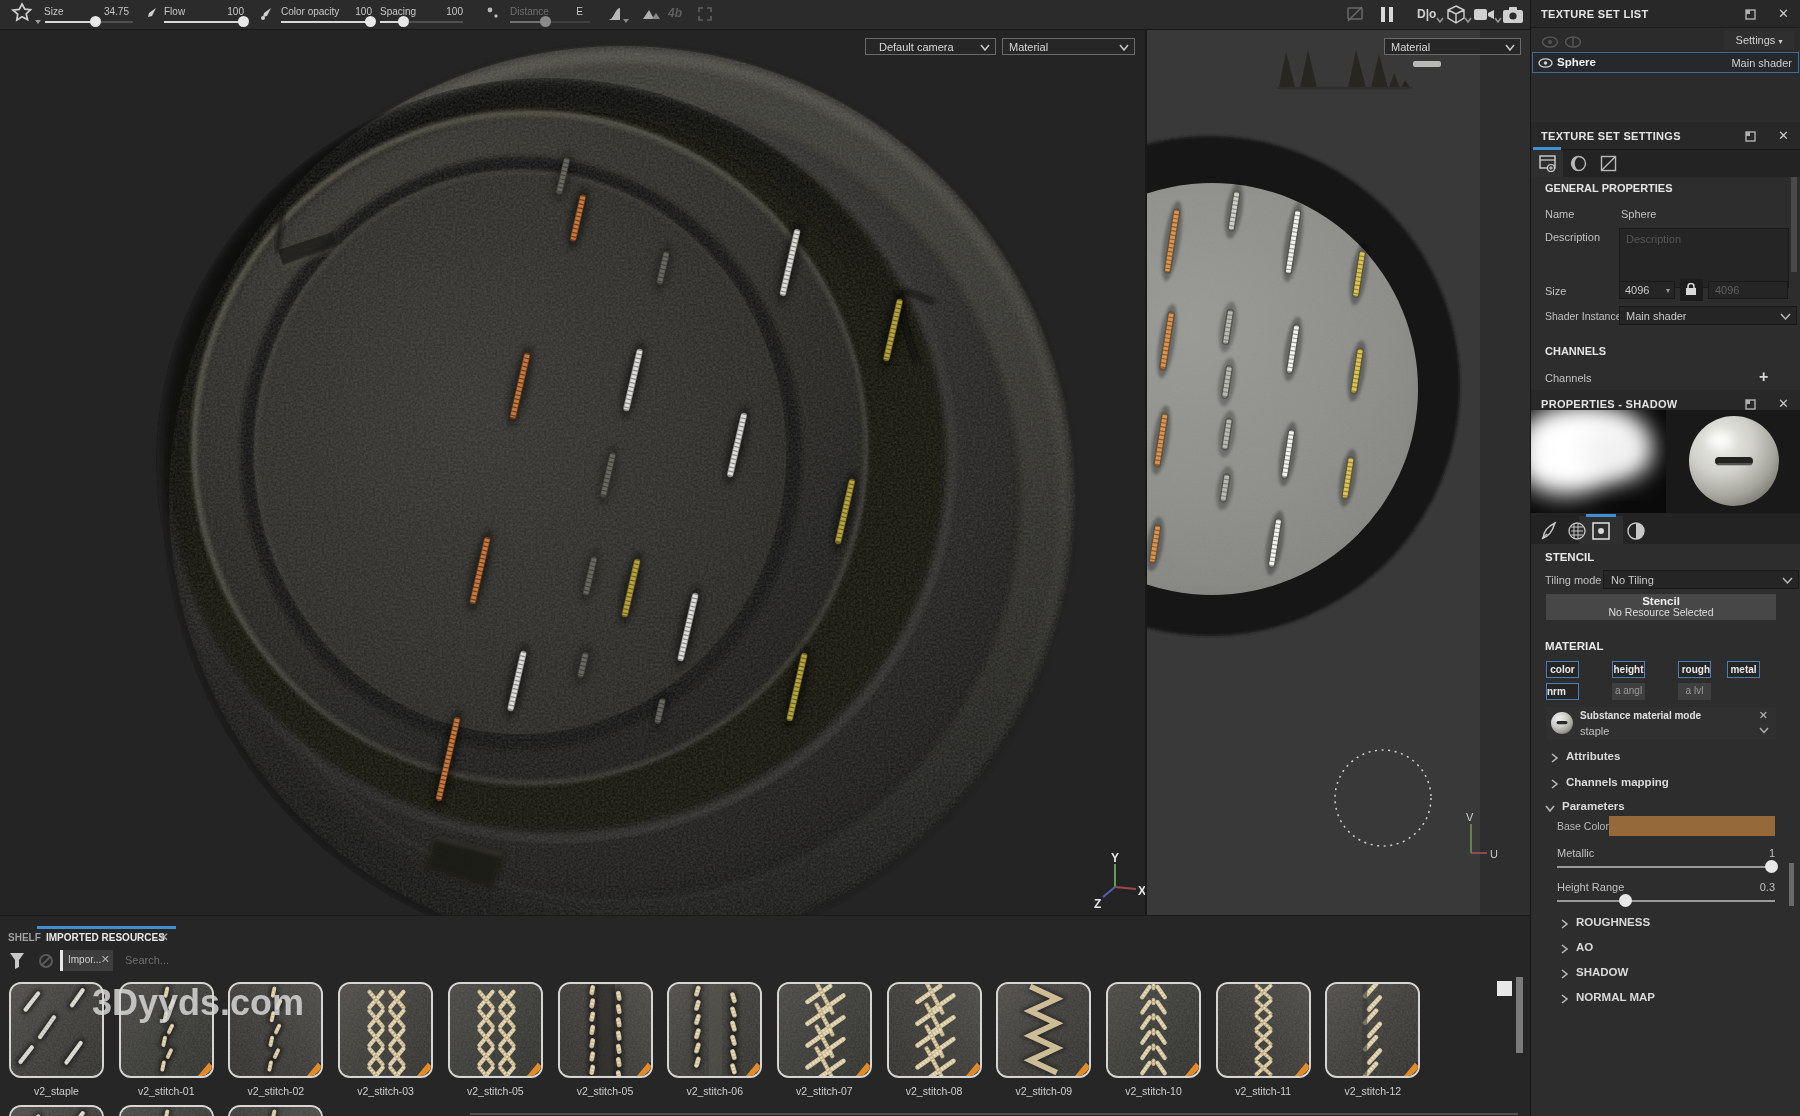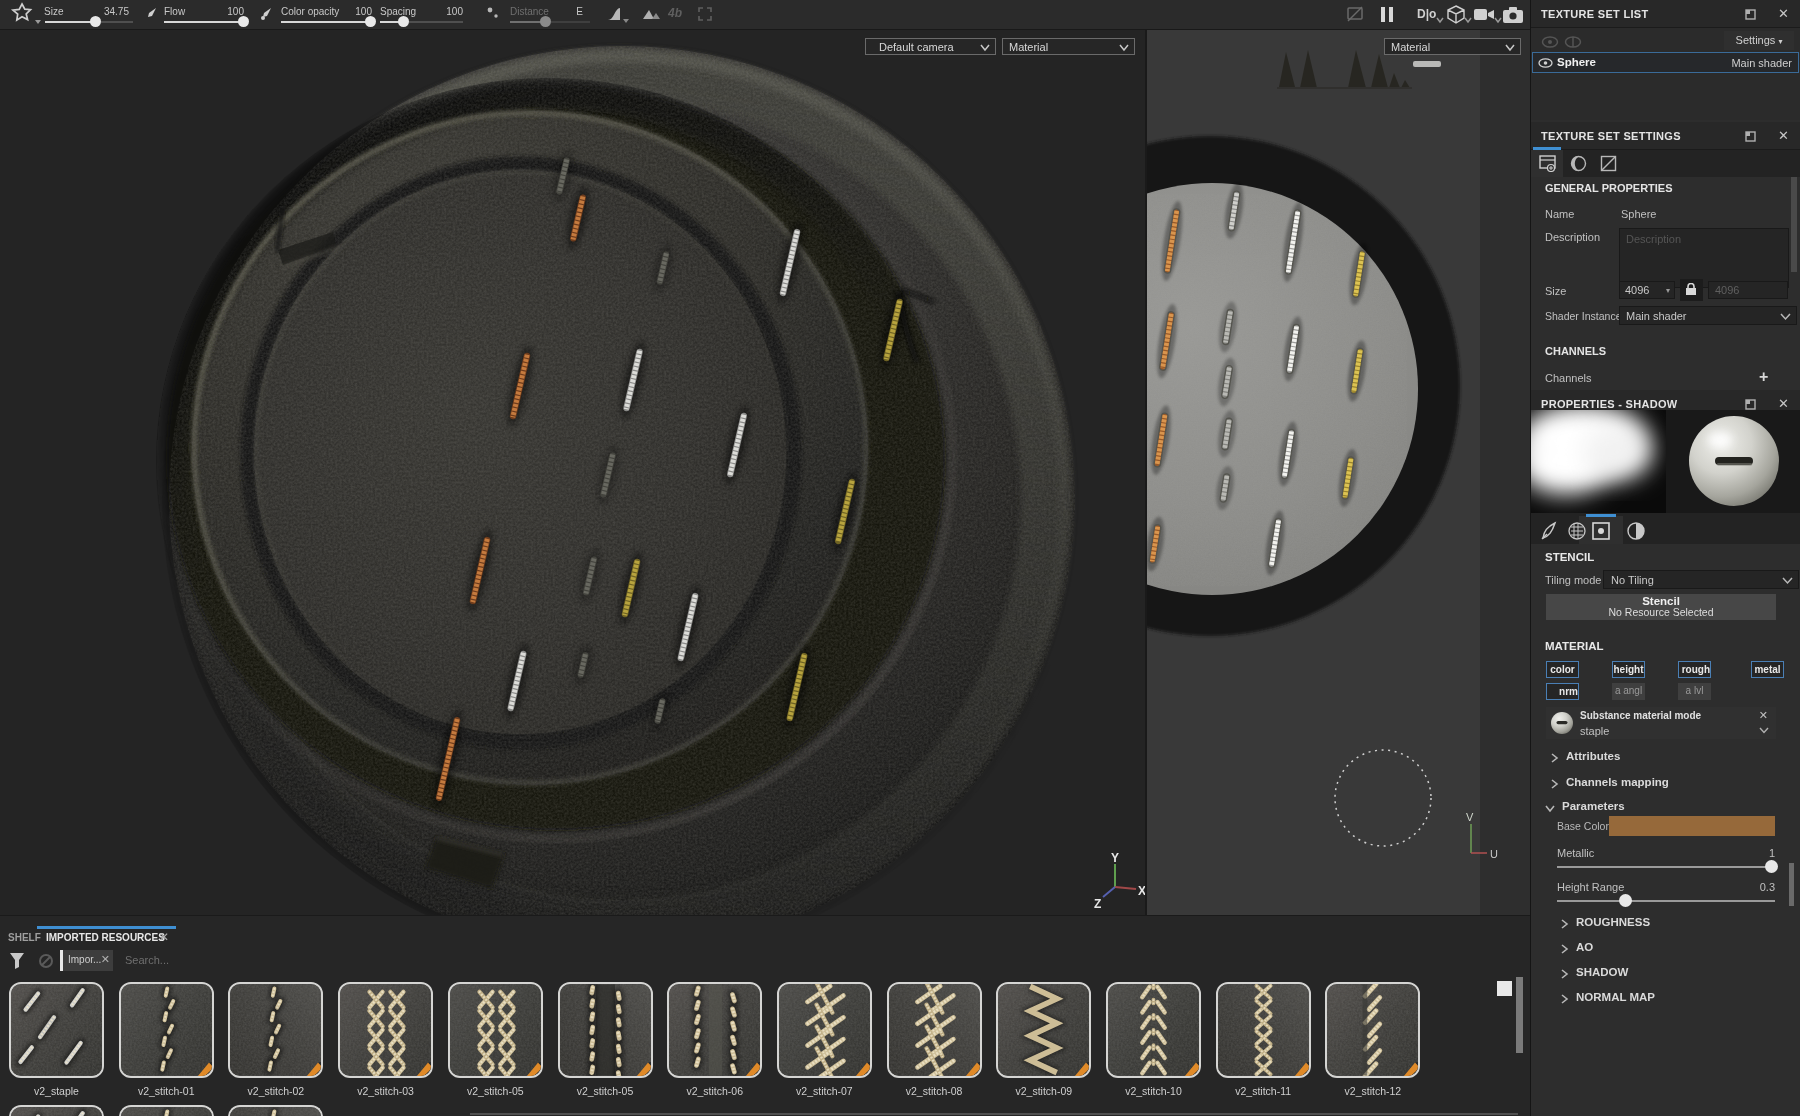--- a/index.html
+++ b/index.html
@@ -1474,20 +1474,21 @@
           <rect x="-4.6" y="-9.0" width="9.2" height="18" rx="4.6" fill="#000" opacity="0.45" filter="url(#tb)"></rect>
         </g>
         <g transform="translate(42.4,86) rotate(12)">
           <rect x="-2.1" y="-6.0" width="4.2" height="12" rx="2.1" fill="#cfc09a"></rect>
           <line x1="0" y1="-4.5" x2="0" y2="4.5" stroke="#efe6cc" stroke-width="2.2" stroke-dasharray="2 1.6" opacity="0.8"></line>
         </g>
       </svg></div>
  <div style="position:absolute;left:1497px;top:65px;width:15px;height:15px;background:#e8e8e8"></div>
  <div style="position:absolute;left:1516px;top:61px;width:7px;height:76px;background:#7a7a7a"></div>
  <div style="position:absolute;left:470px;top:197px;width:1048px;height:2px;background:#4f4f4f"></div>
+ <div id="wmark">3Dyyds.com</div>
 </div>
 
 <div id="panel">
  <div style="position:absolute;left:0;top:28px;width:270px;height:92px;background:#2b2b2b"></div>
  <div style="position:absolute;left:0;top:0px;width:270px;height:28px;background:#282828;border-bottom:1px solid #1b1b1b;box-sizing:border-box">
       <div style="position:absolute;left:10px;top:8px;font-size:11px;font-weight:bold;color:#e4e4e4;letter-spacing:0.3px">TEXTURE SET LIST</div>
       <svg width="11" height="11" viewBox="0 0 11 11" style="position:absolute;right:45px;top:9px">
         <rect x="1" y="1" width="9" height="9" fill="none" stroke="#b0b0b0" stroke-width="1.4"></rect>
         <rect x="1" y="1" width="4" height="4" fill="#b0b0b0"></rect>
       </svg>
@@ -1626,22 +1627,22 @@
         <path d="M1 1 L5.5 6 L10 1" stroke="#b8b8b8" stroke-width="1.5" fill="none"></path>
       </svg></div>
  <div style="position:absolute;left:15px;top:594px;width:230px;height:26px;background:#474747;text-align:center">
    <div style="font-size:11.5px;font-weight:bold;color:#f0f0f0;padding-top:1px">Stencil</div>
    <div style="font-size:10.5px;color:#dedede;margin-top:-1px">No Resource Selected</div>
  </div>
  <div style="position:absolute;left:14px;top:640px;font-size:11.5px;font-weight:bold;color:#e8e8e8">MATERIAL</div>
  <div style="position:absolute;left:15px;top:661px;width:33px;height:17px;background:#252525;border:1px solid #4a7fb5;color:#e8e8e8;font-weight:bold;font-size:10px;text-align:center;line-height:16px;box-sizing:border-box">color</div>
     <div style="position:absolute;left:81px;top:661px;width:33px;height:17px;background:#252525;border:1px solid #4a7fb5;color:#e8e8e8;font-weight:bold;font-size:10px;text-align:center;line-height:16px;box-sizing:border-box">height</div>
     <div style="position:absolute;left:147px;top:661px;width:33px;height:17px;background:#252525;border:1px solid #4a7fb5;color:#e8e8e8;font-weight:bold;font-size:10px;text-align:right;line-height:16px;box-sizing:border-box">rough</div>
-    <div style="position:absolute;left:220px;top:661px;width:33px;height:17px;background:#252525;border:1px solid #4a7fb5;color:#e8e8e8;font-weight:bold;font-size:10px;text-align:center;line-height:16px;box-sizing:border-box">metal</div>
- <div style="position:absolute;left:15px;top:683px;width:33px;height:17px;background:#252525;border:1px solid #4a7fb5;color:#e8e8e8;font-weight:bold;font-size:10px;text-align:right;line-height:16px;box-sizing:border-box">nrm</div>
+    <div style="position:absolute;left:196px;top:661px;width:33px;height:17px;background:#252525;border:1px solid #4a7fb5;color:#e8e8e8;font-weight:bold;font-size:10px;text-align:center;line-height:16px;box-sizing:border-box">metal</div>
+ <div style="position:absolute;left:15px;top:683px;width:33px;height:17px;background:#252525;border:1px solid #4a7fb5;color:#e8e8e8;font-weight:bold;font-size:10px;text-align:left;line-height:16px;box-sizing:border-box">nrm</div>
     <div style="position:absolute;left:81px;top:683px;width:33px;height:17px;background:#3f3f3f;color:#9a9a9a;font-size:10px;text-align:center;line-height:16px;box-sizing:border-box">a angl</div>
     <div style="position:absolute;left:147px;top:683px;width:33px;height:17px;background:#3f3f3f;color:#9a9a9a;font-size:10px;text-align:center;line-height:16px;box-sizing:border-box">a lvl</div>
  <div style="position:absolute;left:15px;top:707px;width:230px;height:32px;background:#303030">
    <svg width="24" height="24" style="position:absolute;left:4px;top:4px">
         <circle cx="12" cy="12" r="11" fill="url(#pball)"></circle>
         <rect x="6.5" y="10" width="11" height="3.2" rx="1.6" fill="#2a2a26"></rect>
       </svg>
    <div style="position:absolute;left:34px;top:3px;font-size:10px;font-weight:bold;color:#e0e0e0">Substance material mode</div>
    <div style="position:absolute;left:34px;top:18px;font-size:11px;color:#c0c0c0">staple</div>
    <div style="position:absolute;right:8px;top:2px;font-size:11px;color:#c0c0c0">✕</div>

